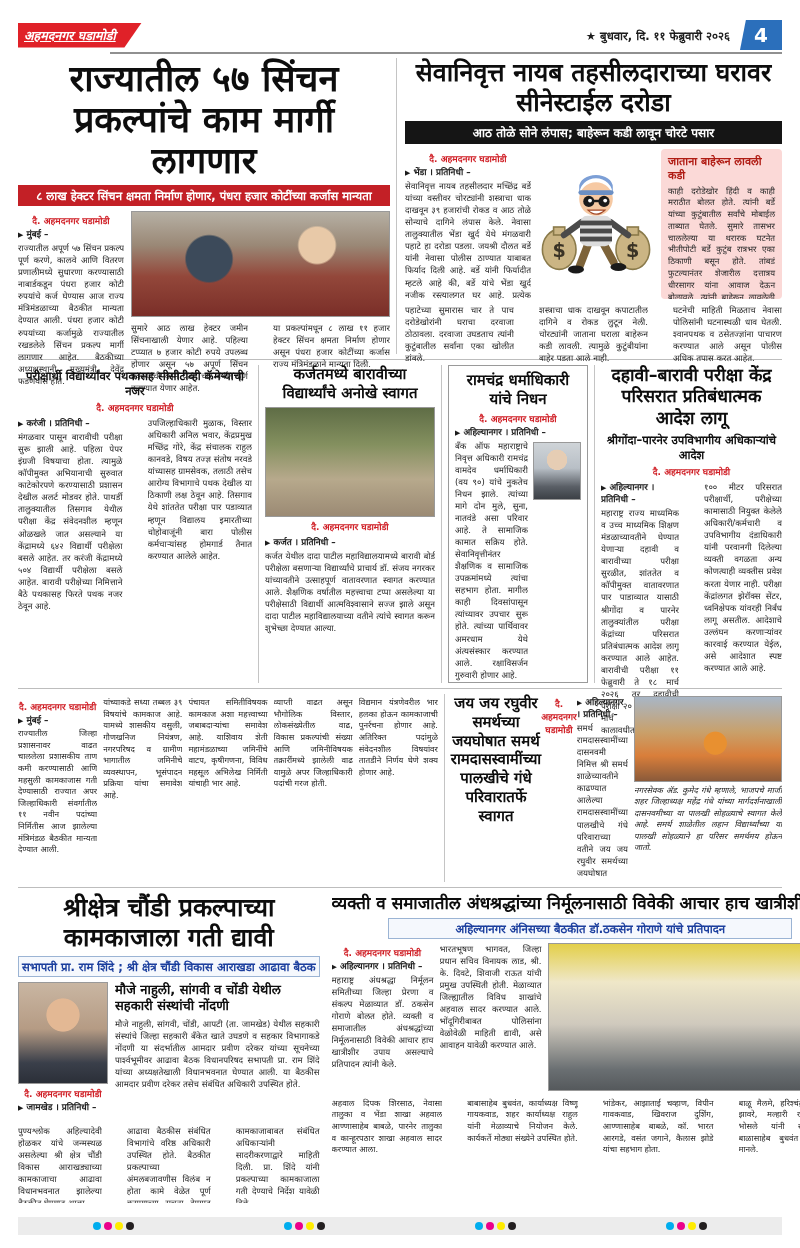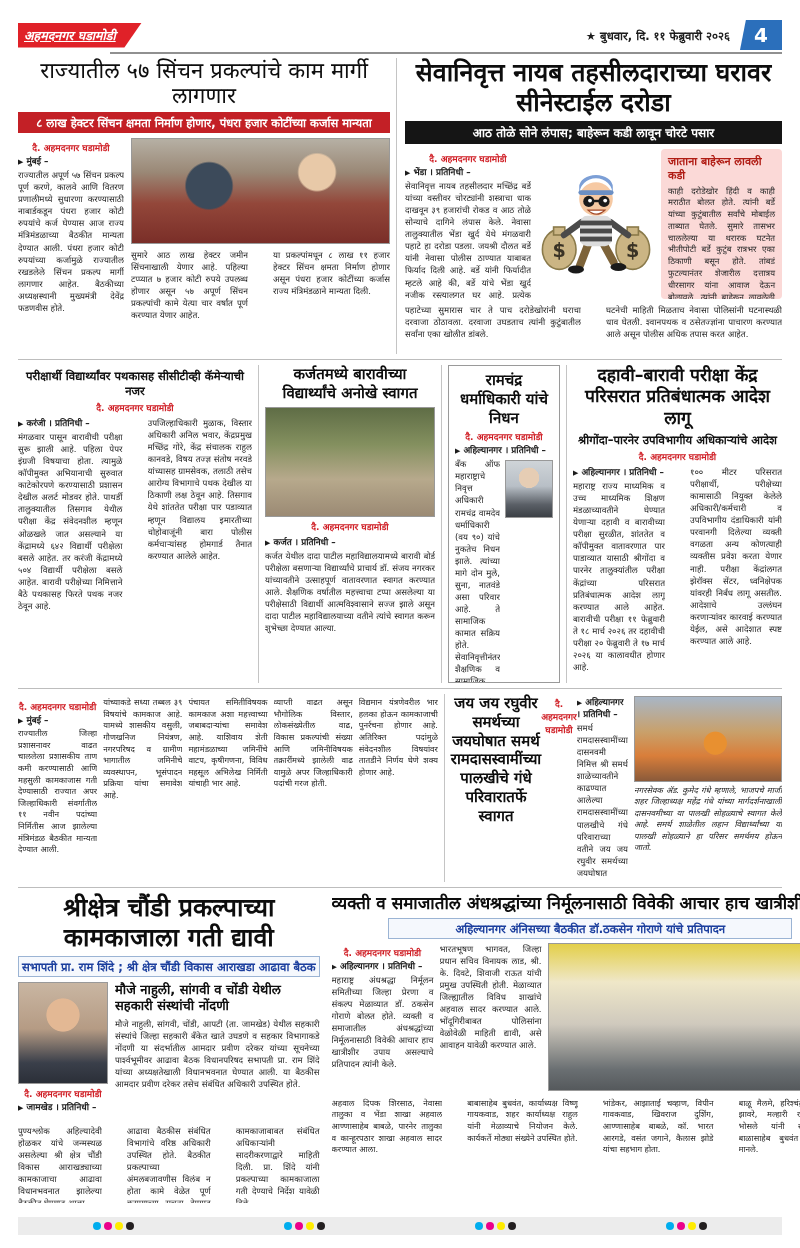--- a/index.html
+++ b/index.html
@@ -11,21 +11,21 @@
   .hdr { margin-top:20px; height:30px; display:flex; align-items:center; }
   .masthead-badge { background:#e02128; color:#fff; font-weight:bold; font-style:italic;
     font-size:12.5px; padding:4px 26px 4px 6px; clip-path:polygon(0 0,100% 0,86% 100%,0 100%); }
   .masthead-badge span { text-decoration:underline; }
   .hdr-date { margin-left:auto; font-weight:bold; font-size:11.5px; margin-right:10px; white-space:nowrap; }
   .pagenum { background:#2b6fbb; color:#fff; font-weight:bold; font-size:20px; width:42px; height:30px;
     display:flex; align-items:center; justify-content:center; clip-path:polygon(14% 0,100% 0,100% 100%,0 100%); }
   .hdr-rule { height:2px; background:#909090; margin:2px 0 0 92px; }
 
   
-  .h-xl { font-size:22px; font-weight:normal; color:#0d0d0d; text-align:center; line-height:1.14; }
+  .h-xl { font-size:36px; font-weight:bold; color:#0d0d0d; text-align:center; line-height:1.14; }
   .h-lg { font-size:25px; font-weight:bold; color:#0d0d0d; text-align:center; line-height:1.18; }
   .h-md { font-size:17.5px; font-weight:bold; color:#0d0d0d; text-align:center; line-height:1.22; }
   .h-sm { font-size:15px;  font-weight:bold; color:#0d0d0d; text-align:center; line-height:1.25; }
   .bar-red   { background:#c32026; color:#fff; font-weight:bold; font-size:11.5px; text-align:center;
                padding:3px 2px; margin-top:4px; white-space:nowrap; overflow:hidden; }
   .bar-black { background:#151515; color:#fff; font-weight:bold; font-size:12px; text-align:center;
                padding:3px 2px; margin-top:4px; white-space:nowrap; overflow:hidden; }
   .sub-bold  { font-weight:bold; font-size:11.5px; text-align:center; margin-top:3px; color:#111; }
   .sub-blue  { border:1.5px solid #9bb4d4; background:#f5f8fd; color:#1c3f9e; font-weight:bold;
                font-size:11.5px; text-align:center; padding:2px 3px; margin-top:4px; white-space:nowrap; overflow:hidden; }
@@ -61,21 +61,21 @@
   .dar-lower { height:62px; margin-top:5px; }
 
   
   .row2 { display:flex; height:318px; }
   .a-tisgav { width:234px; display:flex; flex-direction:column; }
   .tis-cols { flex:1; margin-top:2px; }
   .a-karjat { width:170px; display:flex; flex-direction:column; }
   .ph-karjat { height:110px; margin-top:4px;
     background: linear-gradient(180deg,#5f6d46 0%,#84905f 34%,#b7a98c 66%,#9b8a74 100%); }
   .kar-body { flex:1; margin-top:2px; }
-  .a-nidhan { width:112px; border:1px solid #9a9a9a; padding:5px 6px; overflow:hidden; }
+  .a-nidhan { width:140px; border:1px solid #9a9a9a; padding:5px 6px; overflow:hidden; }
   .ph-nidhan { float:right; width:48px; height:58px; margin:2px 0 3px 5px; border:1px solid #999;
     background: radial-gradient(circle at 50% 30%, #e6cdb4 0 22%, rgba(0,0,0,0) 23%),
                 linear-gradient(180deg,#cfd4d8 0%,#b8bfc6 45%,#5a5f66 78%,#3c4046 100%); }
   .a-adesh { flex:1; display:flex; flex-direction:column; }
   .adesh-cols { flex:1; margin-top:2px; }
 
   
   .row3 { display:flex; height:188px; }
   .a-apar { width:470px; display:flex; flex-direction:column; }
   .a-apar .h-md { white-space:nowrap; overflow:hidden; font-size:19px; }
@@ -202,20 +202,23 @@
         <div class="pinkbox">
           <h3>जाताना बाहेरून लावली कडी</h3>
           <p>काही दरोडेखोर हिंदी व काही मराठीत बोलत होते. त्यांनी बर्डे यांच्या कुटुंबातील सर्वांचे मोबाईल ताब्यात घेतले. सुमारे तासभर चाललेल्या या थरारक घटनेत भीतीपोटी बर्डे कुटुंब रात्रभर एका ठिकाणी बसून होते. तांबडं फुटल्यानंतर शेजारील दत्तात्रय धीरसागर यांना आवाज देऊन बोलावले. त्यांनी बाहेरून लावलेली कडी उघडल्यानंतर बर्डे कुटुंब बाहेर पडले.</p>
         </div>
       </div>
       <div class="cols dar-lower">
         <div>
             <p class="body">पहाटेच्या सुमारास चार ते पाच दरोडेखोरांनी घराचा दरवाजा ठोठावला. दरवाजा उघडताच त्यांनी कुटुंबातील सर्वांना एका खोलीत डांबले.</p>
           </div>
         <div>
+            <p class="body">शस्त्राचा धाक दाखवून कपाटातील दागिने व रोकड लुटून नेली. चोरट्यांनी जाताना घराला बाहेरून कडी लावली. त्यामुळे कुटुंबीयांना बाहेर पडता आले नाही.</p>
+          </div>
+        <div>
             <p class="body">घटनेची माहिती मिळताच नेवासा पोलिसांनी घटनास्थळी धाव घेतली. श्वानपथक व ठसेतज्ज्ञांना पाचारण करण्यात आले असून पोलीस अधिक तपास करत आहेत.</p>
           </div>
       </div>
     </article>
   </div>
 
   <div class="hdiv"></div>
 
   <div class="row2">
 

